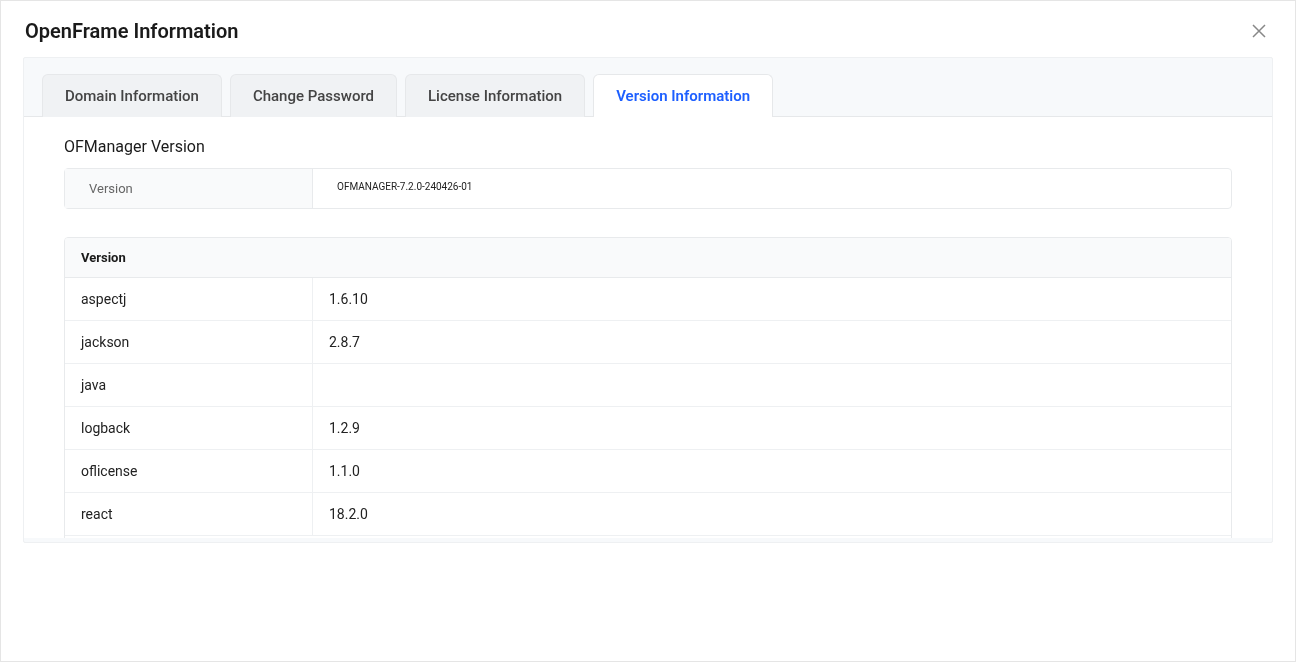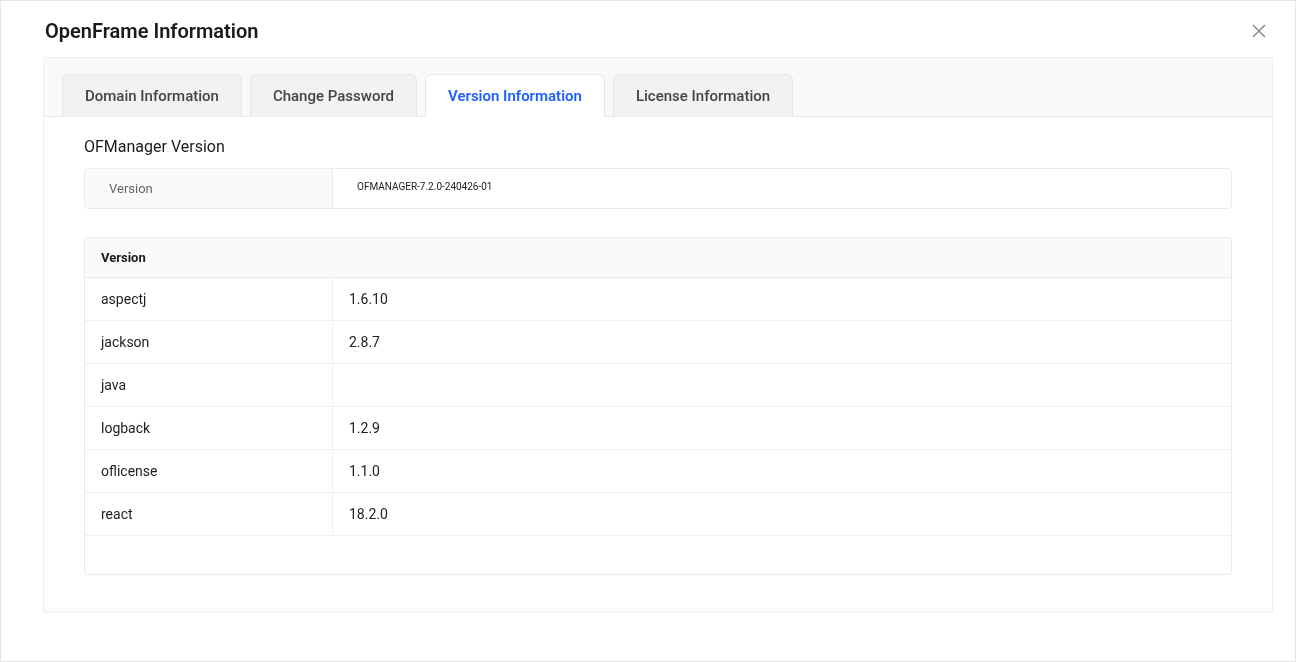--- a/index.html
+++ b/index.html
@@ -11,21 +11,20 @@
       font-family: -apple-system, BlinkMacSystemFont, "Segoe UI", Roboto, "Helvetica Neue", Arial, sans-serif;
       background: #fff;
       color: #000;
     }
     .modal {
       border: 1px solid #e5e5e5;
       width: 1296px;
       height: 662px;
       position: relative;
       background: #fff;
-      padding-left: 20px;
     }
     .modal-header {
       padding: 18px 24px 14px 24px;
       display: flex;
       justify-content: space-between;
       align-items: center;
     }
     .modal-title {
       font-size: 20px;
       font-weight: 600;
@@ -46,21 +45,21 @@
       width: 16px;
       height: 16px;
       stroke: #888;
       stroke-width: 1.5;
     }
     .content-wrap {
       margin: 0 22px 22px 22px;
       background: #f7f9fb;
       border: 1px solid #eef0f2;
       border-radius: 2px;
-      height: 556px;
+      height: 486px;
       overflow: hidden;
     }
     .tabs {
       display: flex;
       gap: 8px;
       padding: 16px 18px 0 18px;
     }
     .tab {
       padding: 12px 22px;
       font-size: 15px;
@@ -184,22 +183,22 @@
       <svg viewBox="0 0 16 16" fill="none">
         <path d="M2 2 L14 14 M14 2 L2 14"></path>
       </svg>
     </button>
   </div>
 
   <div class="content-wrap">
     <div class="tabs">
       <div class="tab">Domain Information</div>
       <div class="tab">Change Password</div>
+      <div class="tab">License Information</div>
       <div class="tab active">Version Information</div>
-      <div class="tab">License Information</div>
     </div>
 
     <div class="panel">
       <div class="section-title">OFManager Version</div>
 
       <div class="version-box">
         <div class="version-label-cell">Version</div>
         <div class="version-value-cell">OFMANAGER-7.2.0-240426-01</div>
       </div>
 

